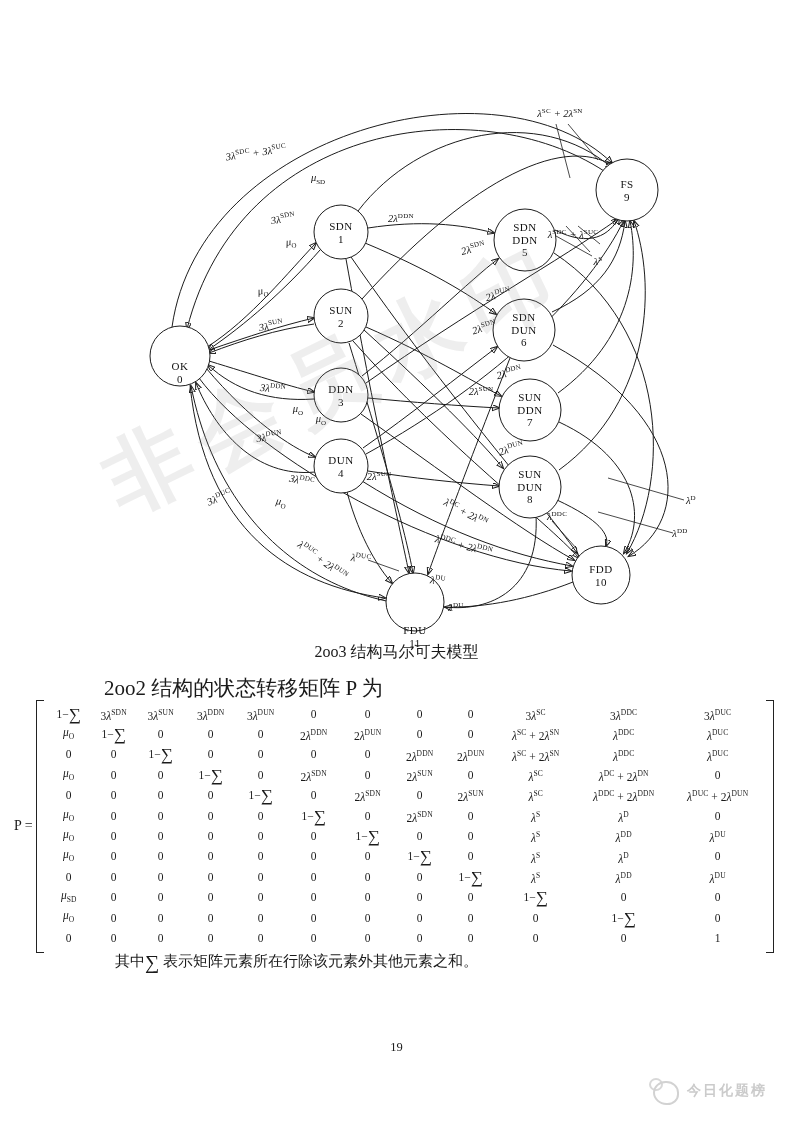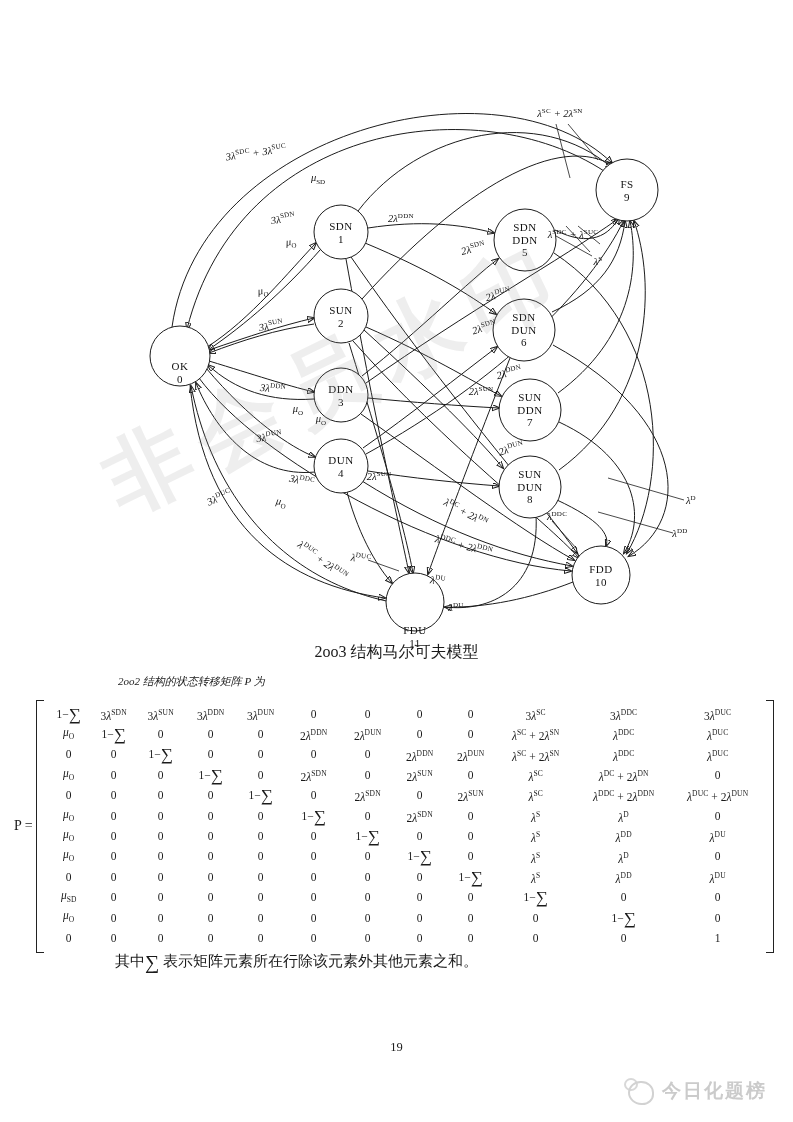--- a/index.html
+++ b/index.html
@@ -10,42 +10,42 @@
   #diagram svg path{fill:none;stroke:#1c1c1c;stroke-width:1;}
   #diagram svg line{stroke:#1c1c1c;stroke-width:0.8;}
   #diagram svg circle{fill:#fff;stroke:#1c1c1c;stroke-width:1;}
   .node-label{position:absolute;transform:translate(-50%,-50%);text-align:center;font-size:11px;line-height:12.5px;letter-spacing:.5px;color:#111;}
   .edge-label{position:absolute;white-space:nowrap;font-size:10.5px;font-style:italic;color:#111;}
   .edge-label sup{font-size:7px;font-style:normal;letter-spacing:.3px;}
   .edge-label sub{font-size:7px;font-style:normal;}
   #watermark{position:absolute;left:110px;top:430px;width:640px;font-size:86px;letter-spacing:14px;color:#9a9a9a;opacity:.16;transform:rotate(-26deg);transform-origin:left center;font-family:"Liberation Sans",sans-serif;font-weight:bold;pointer-events:none;white-space:nowrap;}
   
   #fig-caption{position:absolute;top:642px;left:0;width:793px;text-align:center;font-size:16px;}
-  #matrix-intro{position:absolute;top:674px;left:118px;font-size:11px;font-style:italic;}
+  #matrix-intro{position:absolute;top:674px;left:104px;font-size:21px;}
   
   #matrix-wrap{position:absolute;top:700px;left:14px;display:flex;align-items:center;}
   #matrix-lhs{font-size:14px;margin-right:3px;}
   .bracket{width:7px;align-self:stretch;border:1.6px solid #222;}
   .bracket.left{border-right:none;margin-right:2px;}
   .bracket.right{border-left:none;margin-left:2px;}
   #matrix-grid{display:grid;grid-template-columns:46px 44px 50px 50px 50px 56px 52px 52px 50px 80px 96px 92px;grid-auto-rows:20.4px;align-items:center;padding:4px 0;}
   .mcell{text-align:center;font-size:11.5px;line-height:13px;white-space:nowrap;}
   .mcell i,.edge-label i{font-style:italic;font-family:"Liberation Serif",serif;}
   .mcell sup{font-size:7.5px;letter-spacing:.2px;}
   .mcell sub{font-size:7.5px;}
   .sum{font-size:17px;font-style:normal;line-height:10px;vertical-align:-2px;}
   #matrix-note{position:absolute;top:952px;left:115px;font-size:15px;}
   #matrix-note .sum{font-size:20px;vertical-align:-3px;}
   
   #page-number{position:absolute;top:1040px;left:0;width:793px;text-align:center;font-size:12.5px;}
   #brand{position:absolute;top:1078px;right:26px;display:flex;align-items:center;gap:8px;color:#cbcbcb;}
   #brand-icon{width:30px;height:26px;position:relative;}
   #brand-icon .bubble{position:absolute;right:0;top:3px;width:22px;height:20px;border:2px solid #d2d2d2;border-radius:50% 50% 46% 54%;}
   #brand-icon .ear{position:absolute;left:0;top:0;width:10px;height:9px;border:2px solid #d8d8d8;border-radius:50%;}
-  #brand-text{font-size:19px;font-weight:bold;letter-spacing:2px;font-family:"Liberation Sans",sans-serif;text-shadow:0 1px 0 #fff;}
+  #brand-text{font-size:14px;font-weight:bold;letter-spacing:2px;font-family:"Liberation Sans",sans-serif;text-shadow:0 1px 0 #fff;}
 </style>
 </head>
 <body>
 
 <div id="diagram">
   <svg width="793" height="668" viewBox="0 0 793 668">
     <defs>
       <marker id="arr" markerWidth="9" markerHeight="8" refX="6.5" refY="3" orient="auto">
         <path d="M0,0 L7.5,3 L0,6 z" fill="#1c1c1c" stroke="none"></path>
       </marker>

